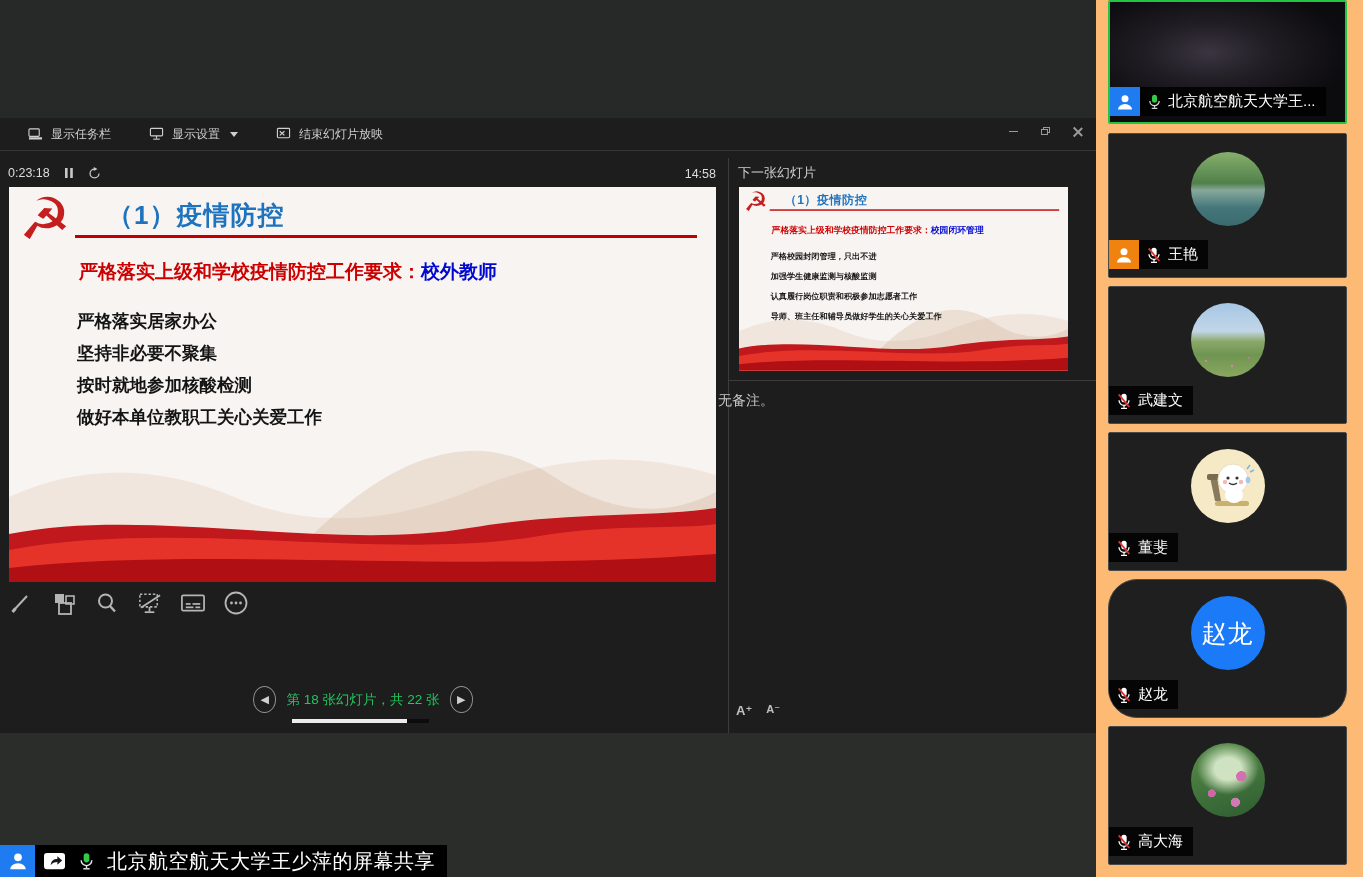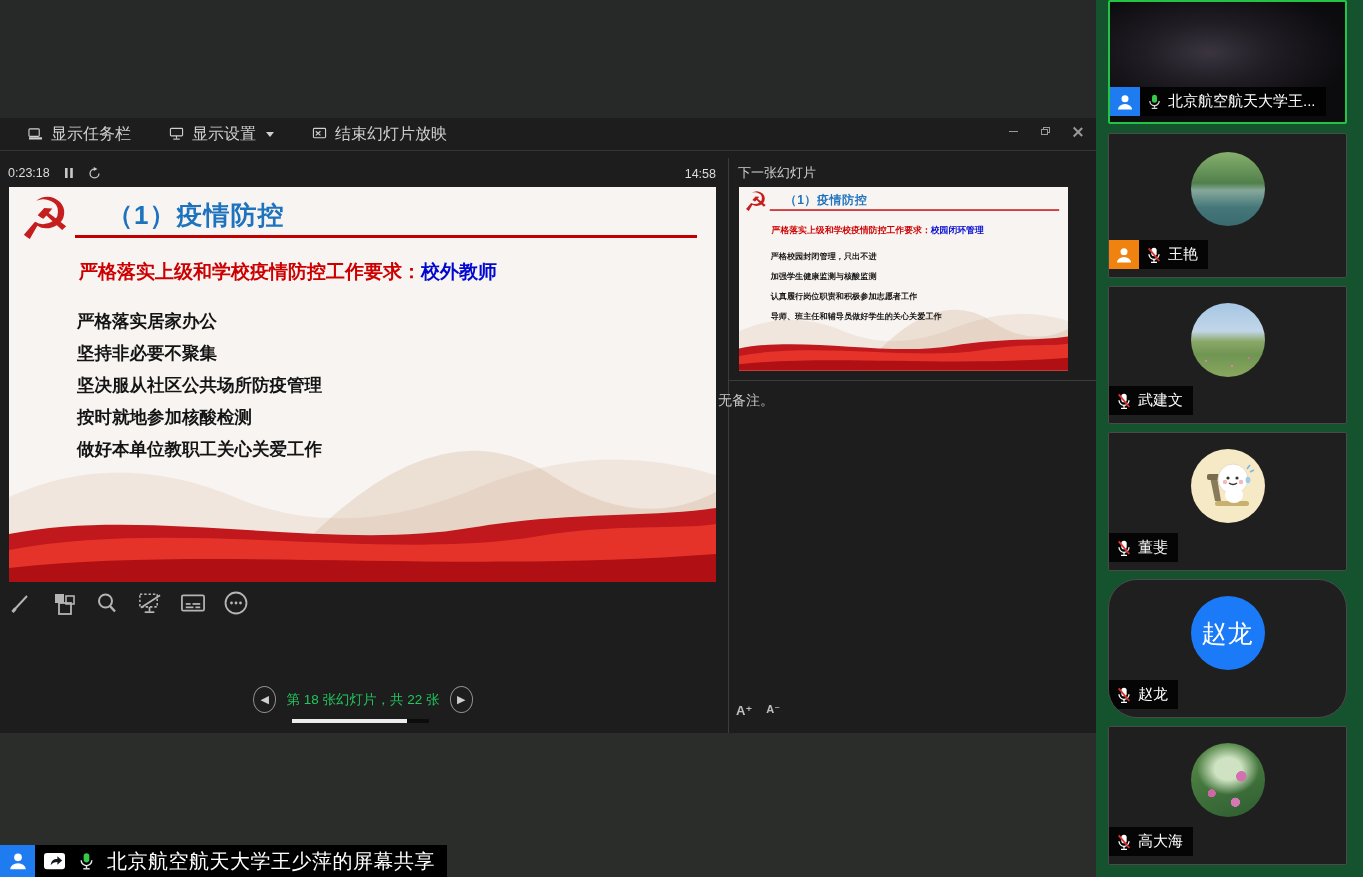--- a/index.html
+++ b/index.html
@@ -6,21 +6,21 @@
   html,body { width:1363px; height:877px; overflow:hidden; background:#000; font-family:"Liberation Sans","DejaVu Sans",sans-serif; }
   .root { position:relative; width:1363px; height:877px; background:#000; }
 
   
   .screen-region { position:absolute; left:0; top:0; width:1096px; height:877px; background:#2b2d2b; }
   .screen-top { position:absolute; left:0; top:0; width:1096px; height:118px; background:#262927; }
 
   
   .pwin { position:absolute; left:0; top:118px; width:1096px; height:615px; background:#1c1d1c; }
   .ptoolbar { position:absolute; left:0; top:0; width:100%; height:33px; display:flex; align-items:center; padding-left:28px; gap:38px; border-bottom:1px solid #353535; }
-  .tbtn { display:flex; align-items:center; gap:8px; color:#cfcfcf; font-size:16px; cursor:default; }
+  .tbtn { display:flex; align-items:center; gap:8px; color:#cfcfcf; font-size:12px; cursor:default; }
   .tbtn svg { display:block; }
   .caret { width:0; height:0; border-left:4px solid transparent; border-right:4px solid transparent; border-top:5px solid #cfcfcf; margin-left:2px; }
   .winctl { position:absolute; right:8px; top:0; height:26px; display:flex; align-items:center; gap:10px; }
   .winctl .wbtn { width:22px; height:20px; display:flex; align-items:center; justify-content:center; }
   .min-bar { width:9px; height:1px; background:#9a9a9a; }
   .restore-box { position:relative; width:9px; height:8px; }
   .restore-box i { position:absolute; border:1px solid #9a9a9a; width:7px; height:6px; display:block; }
   .restore-box i.b { left:0; top:2px; background:#1c1d1c; }
   .restore-box i.f { left:2px; top:0; }
   .close-x { position:relative; width:9px; height:9px; }
@@ -72,21 +72,21 @@
   .fbtn { font-size:13px; font-weight:bold; }
   .fbtn.small { font-size:11px; }
 
   
   .banner { position:absolute; left:0; bottom:0; height:32px; display:flex; align-items:stretch; z-index:3; }
   .banner-badge { width:35px; background:#1f7cf0; display:flex; align-items:center; justify-content:center; }
   .banner-label { background:#000; display:flex; align-items:center; gap:12px; padding:0 12px 0 8px; }
   .banner-text { color:#fff; font-size:20px; letter-spacing:0.5px; }
 
   
-  .sidebar { position:absolute; left:1096px; top:0; width:267px; height:877px; background:#14532d; }
+  .sidebar { position:absolute; left:1096px; top:0; width:267px; height:877px; background:#fdba74; }
   .tile { position:absolute; left:12px; width:239px; background:#1e1f1e; border:1px solid #4a4a4a; border-radius:2px; overflow:hidden; }
   .tile.active { border:2px solid #23c343; }
   .t1 { top:0; height:124px; }
   .t2 { top:133px; height:145px; }
   .t3 { top:286px; height:138px; }
   .t4 { top:432px; height:139px; }
   .t5 { top:579px; height:139px;border-radius:29px; }
   .t6 { top:726px; height:139px; }
   .video-feed { position:absolute; inset:0; background:radial-gradient(ellipse 60% 55% at 42% 42%, #3a3540 0%, #201d24 45%, #0c0b0e 100%); }
   .avatar { position:absolute; left:50%; transform:translateX(-50%); top:16px; width:74px; height:74px; border-radius:50%; overflow:hidden; }
@@ -197,21 +197,20 @@
           </svg>
           <div class="emblem">☭</div>
           <div class="s-title">（1）疫情防控</div>
           <div class="s-rule"></div>
           <div class="s-heading">
             <span class="hr">严格落实上级和学校疫情防控工作要求：</span><span class="hb">校外教师</span>
           </div>
           <div class="s-bullets">
             <div>严格落实居家办公</div>
             <div>坚持非必要不聚集</div>
-            <div>坚决服从社区公共场所防疫管理</div>
             <div>按时就地参加核酸检测</div>
             <div>做好本单位教职工关心关爱工作</div>
           </div>
           <svg class="ribbon" viewBox="0 0 707 82" preserveAspectRatio="none">
             <path d="M0 34 C140 6 320 52 460 28 C560 11 640 18 707 8 L707 82 L0 82 Z" fill="#c0181c"></path>
             <path d="M0 50 C170 18 380 62 530 36 C610 23 670 30 707 24 L707 82 L0 82 Z" fill="#e6332a"></path>
             <path d="M0 68 C200 46 440 74 707 54 L707 82 L0 82 Z" fill="#b01014"></path>
           </svg>
         </div>
       </div>

